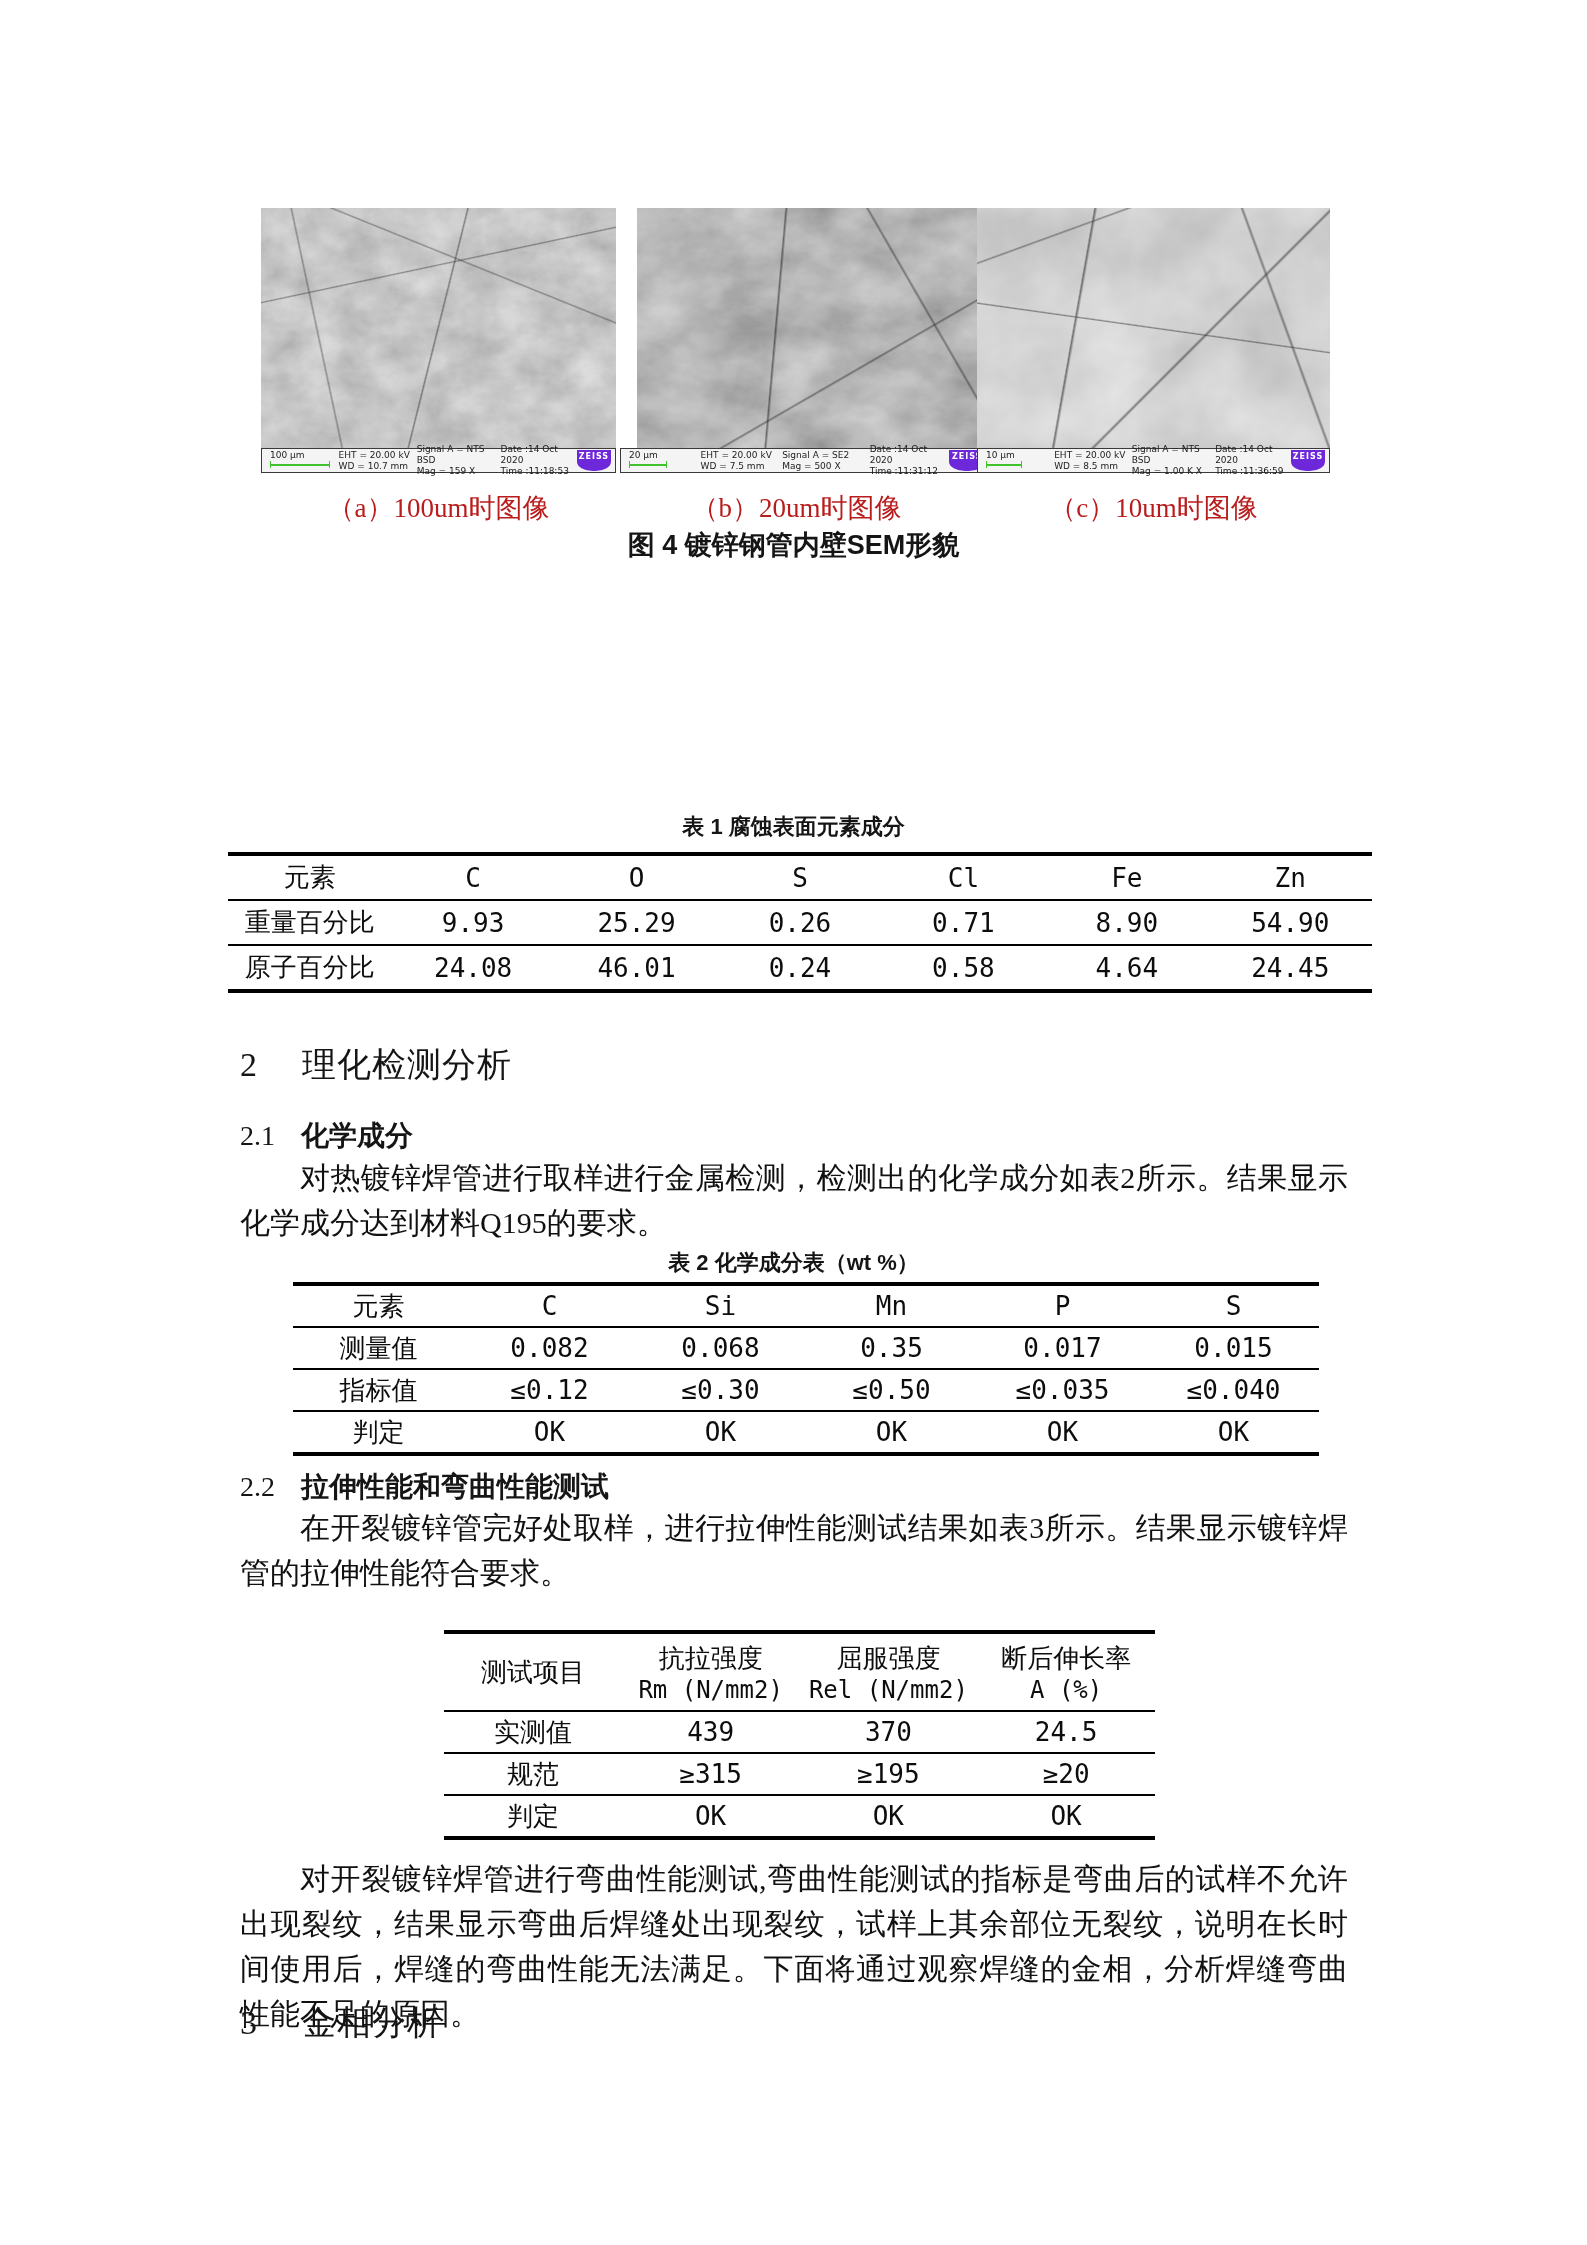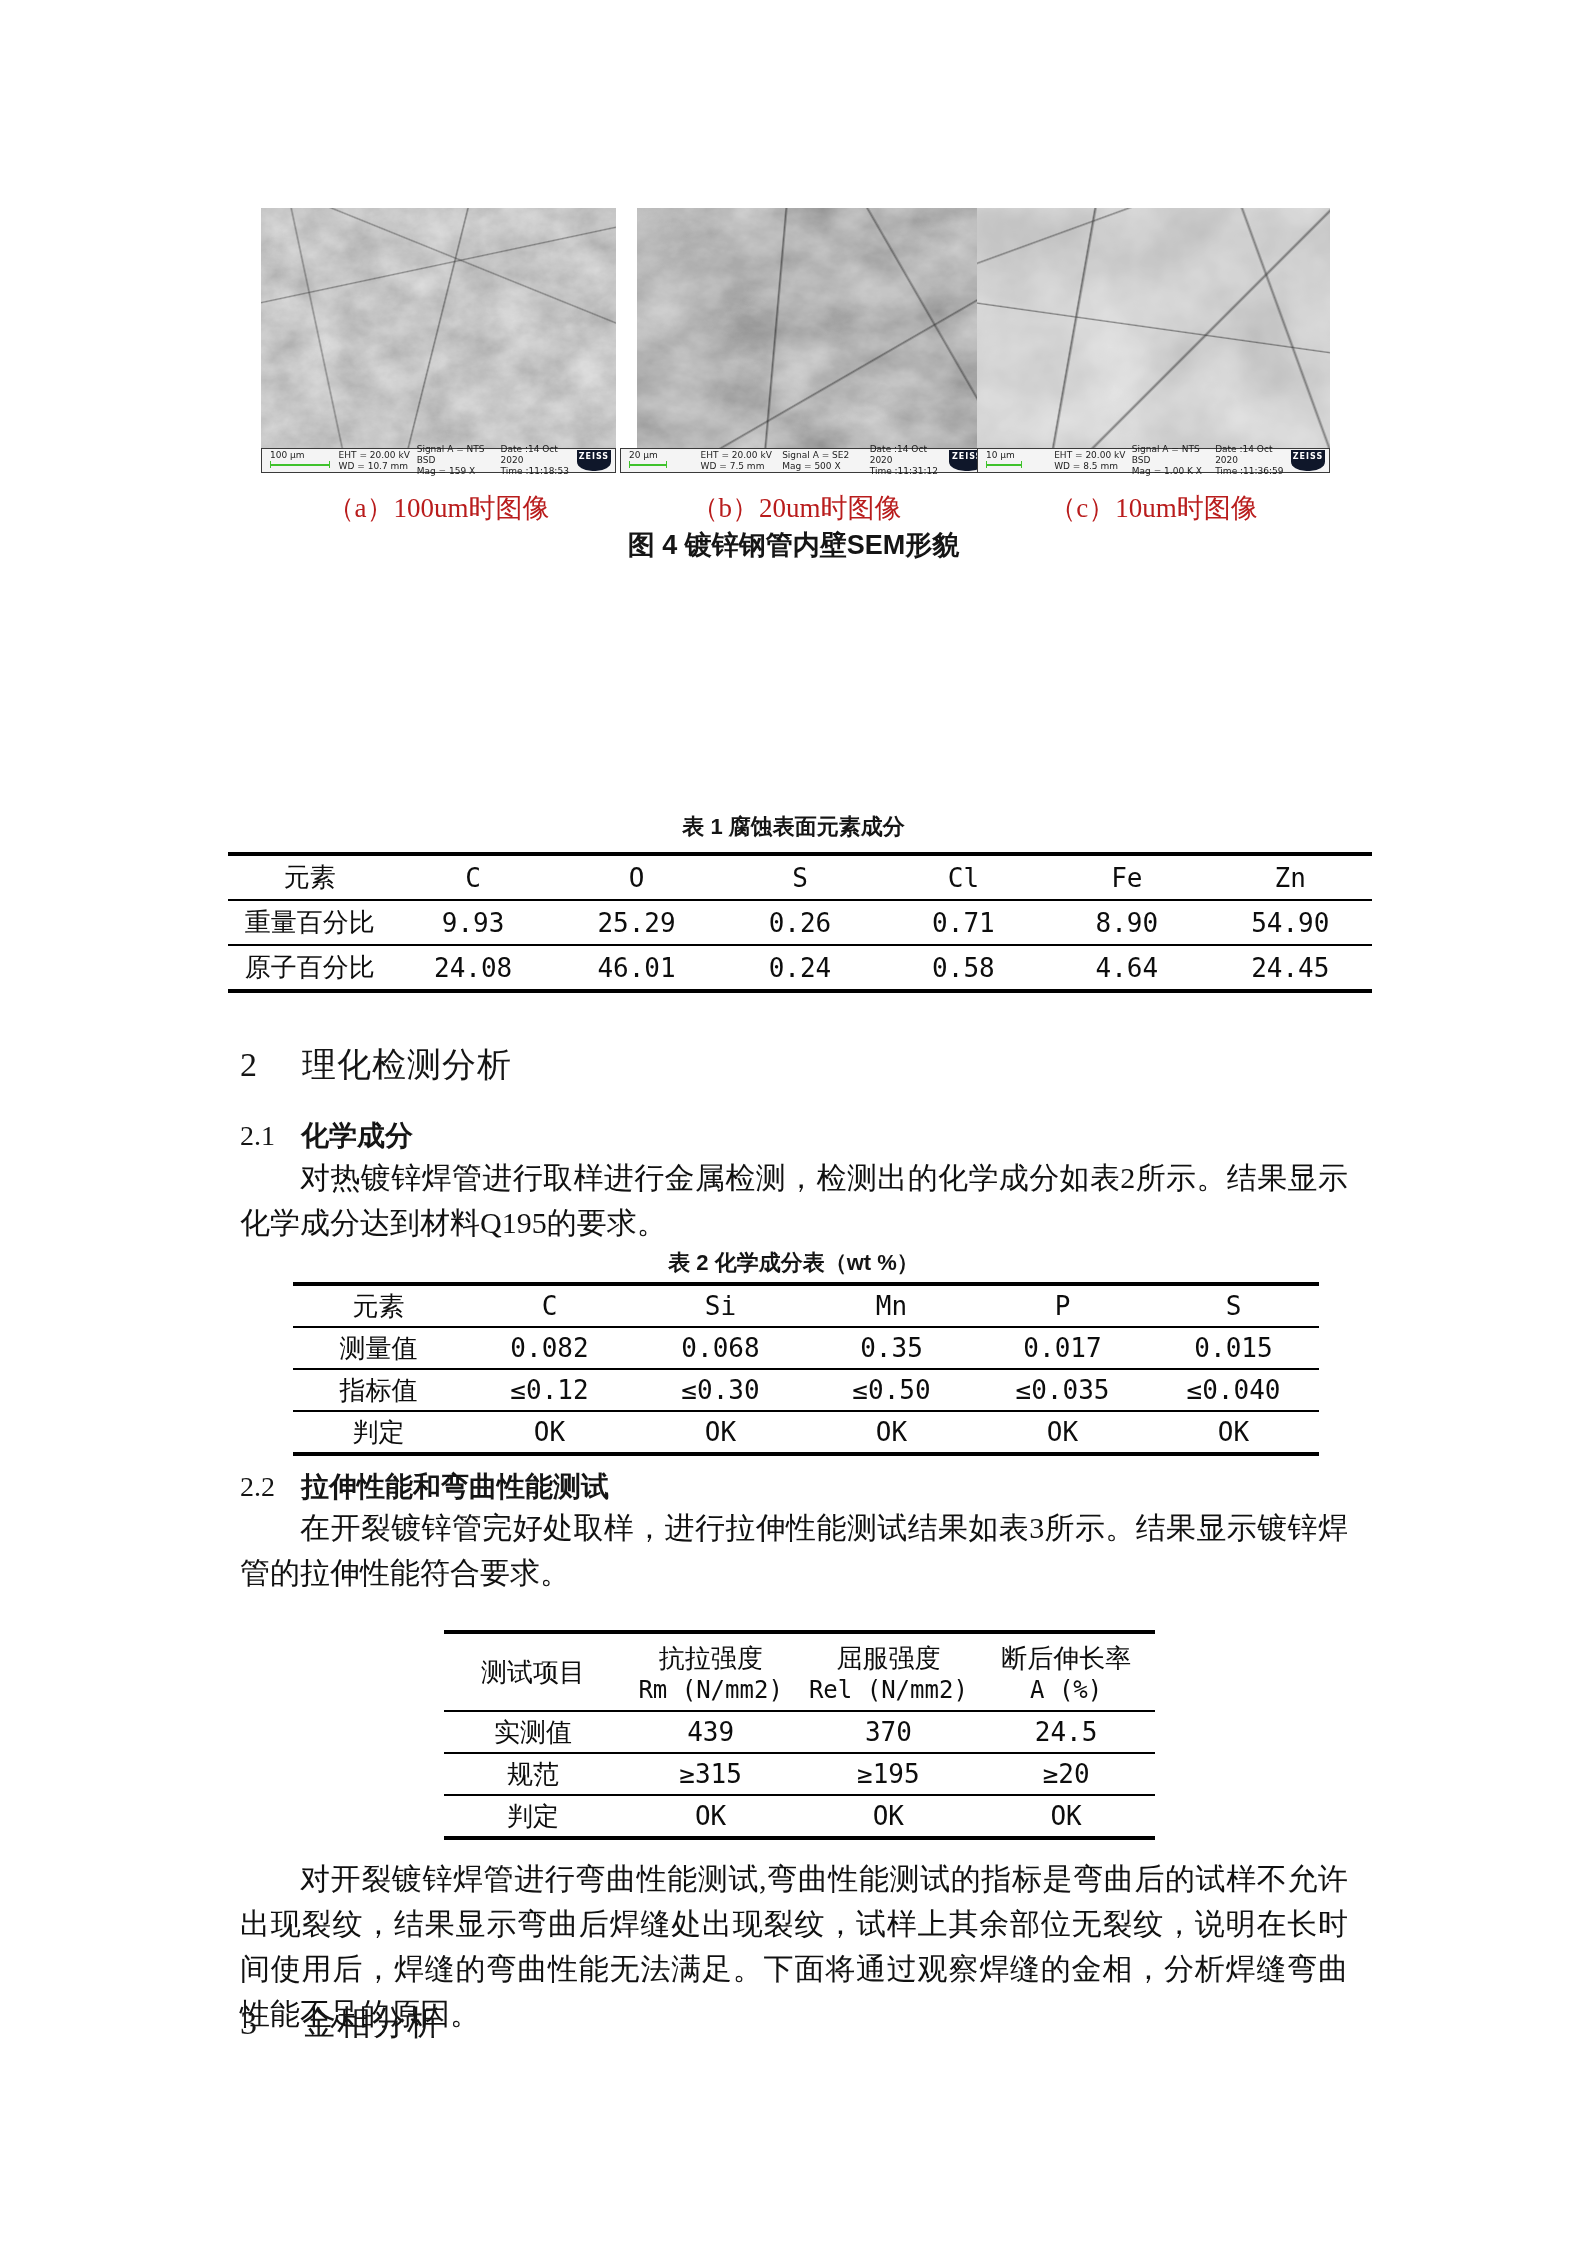--- a/index.html
+++ b/index.html
@@ -45,21 +45,21 @@
   }
   .scale-cell { width: 72px; display: flex; flex-direction: column; justify-content: flex-start; }
   .scale-label { display: block; }
   .scale-bar { height: 7px; border-left: 1px solid #3fc22c; border-right: 1px solid #3fc22c;
     background: linear-gradient(transparent 45%, #3fc22c 45%, #3fc22c 70%, transparent 70%); }
   .sbar-a { width: 58px; } .sbar-b { width: 36px; } .sbar-c { width: 34px; }
   .info-col { display: flex; flex-direction: column; justify-content: center; }
   .col1 { width: 82px; } .col2 { width: 88px; } .col3 { width: 80px; }
   .zeiss {
     align-self: center; margin-left: auto;
-    width: 36px; height: 21px; background: #0f172a; color: #ffffff;
+    width: 36px; height: 21px; background: #6d28d9; color: #ffffff;
     font-family: "DejaVu Sans", sans-serif; font-weight: bold; font-size: 8px;
     text-align: center; line-height: 13px; letter-spacing: 1px;
     border-radius: 0 0 45% 45%;
   }
 
   .subcaption { position: absolute; top: 490px; height: 36px; text-align: center;
     font-size: 27px; color: #b91c1c; }
   .figure-caption { position: absolute; top: 527px; left: 0; width: 100%; text-align: center;
     font-family: "Liberation Sans", "DejaVu Sans", sans-serif; font-weight: bold; font-size: 27px; }
 

